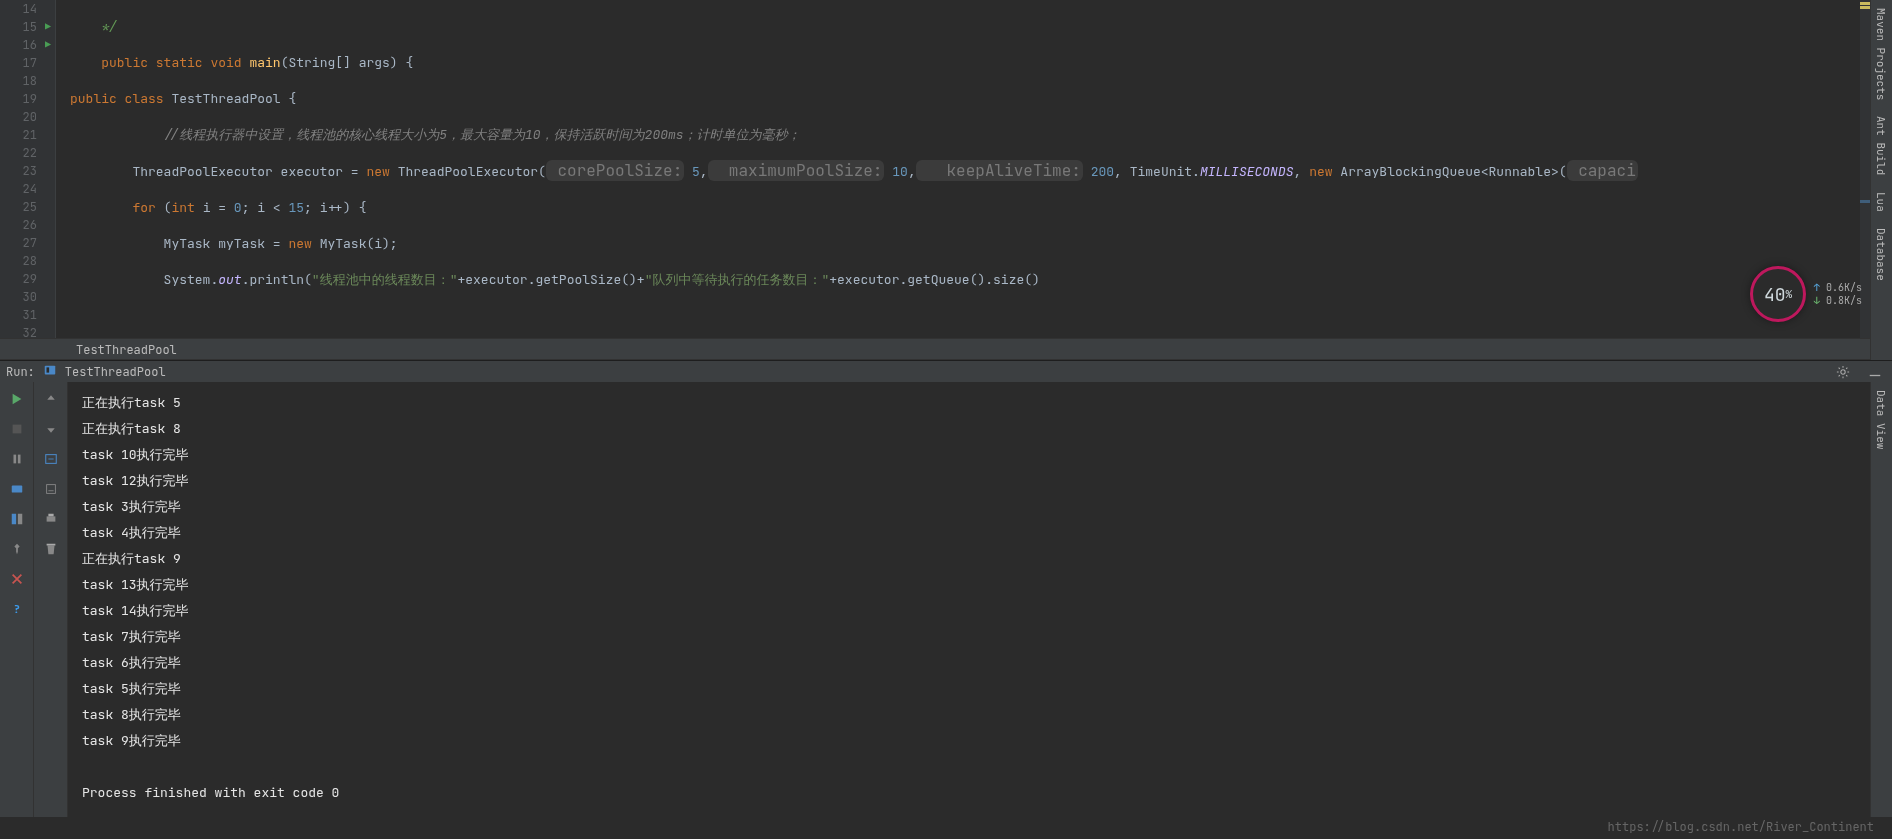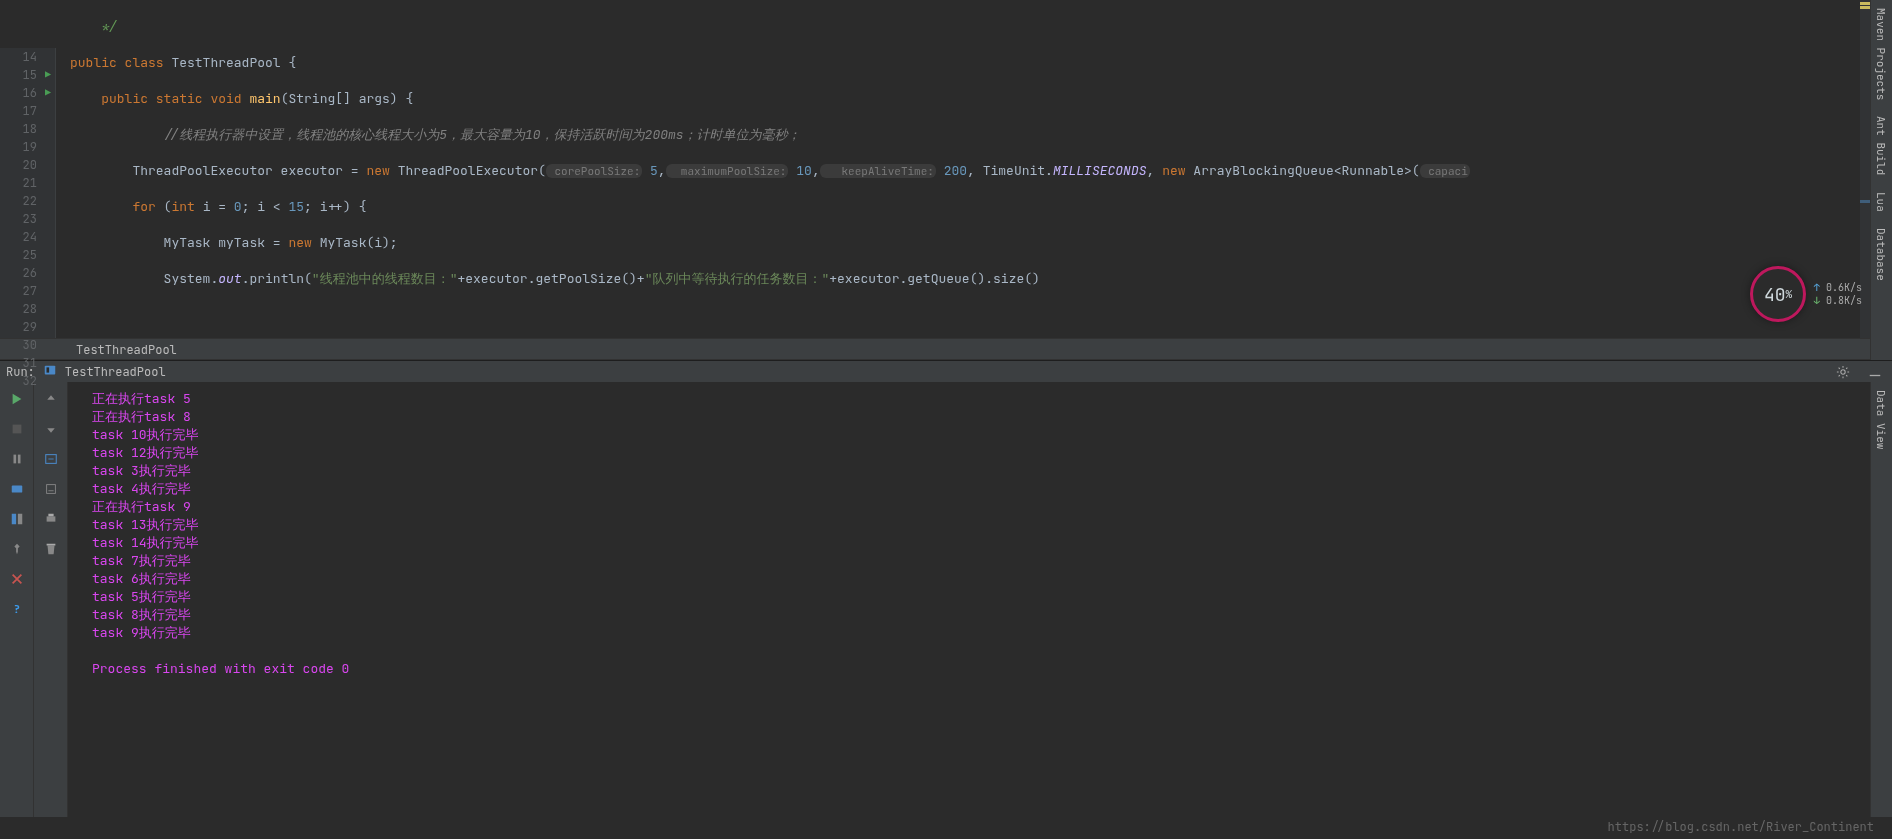--- a/index.html
+++ b/index.html
@@ -21,21 +21,20 @@
 .gutter {
   width: 56px;
   background: #313335;
   color: #606366;
   text-align: right;
   padding-right: 18px;
   line-height: 18px;
   font-size: 12px;
   border-right: 1px solid #3c3f41;
   user-select: none;
-  margin-top: 48px;
 }
 .gutter .ln { height: 18px; position: relative; }
 .gutter .run-mark::after {
   content: "▶";
   position: absolute;
   right: -14px;
   color: #499c54;
   font-size: 10px;
 }
 .code {
@@ -45,21 +44,21 @@
   white-space: pre;
   overflow: hidden;
 }
 .kw { color: #cc7832; }
 .str { color: #6a8759; }
 .cmt { color: #808080; font-style: italic; }
 .doc { color: #629755; font-style: italic; }
 .num { color: #6897bb; }
 .fn { color: #ffc66d; }
 .field { color: #c4b5fd; font-style: italic; }
-.hint { color: #787878; background: #3b3b3b; padding: 0 2px; border-radius: 6px; font-size: 11px; }
+.hint { color: #787878; background: #3b3b3b; padding: 0 2px; border-radius: 6px; font-size: 16px; }
 .breadcrumb {
   height: 22px;
   background: #3c3f41;
   border-top: 1px solid #323232;
   border-bottom: 1px solid #323232;
   color: #bbbbbb;
   font-size: 12px;
   padding-left: 76px;
   line-height: 22px;
 }
@@ -98,24 +97,24 @@
   display: flex;
   flex-direction: column;
   align-items: center;
   padding-top: 6px;
   gap: 8px;
   border-right: 1px solid #323232;
 }
 .tb-btn { width: 22px; height: 22px; display: flex; align-items: center; justify-content: center; cursor: pointer; border-radius: 2px; }
 .console {
   flex: 1;
-  padding: 8px 24px;
-  line-height: 18px;
+  padding: 8px 14px;
+  line-height: 26px;
   white-space: pre;
-  color: #d946ef;
+  color: #e5e5e5;
   font-family: inherit;
 }
 .right-sidebar {
   position: absolute;
   right: 0;
   top: 0;
   width: 22px;
   height: 360px;
   background: #3c3f41;
   border-left: 1px solid #323232;
@@ -189,22 +188,22 @@
     <div class="ln">26</div>
     <div class="ln">27</div>
     <div class="ln">28</div>
     <div class="ln">29</div>
     <div class="ln">30</div>
     <div class="ln">31</div>
     <div class="ln">32</div>
   </div>
   <div class="code">
 <div>    <span class="doc">*/</span></div>
+<div>    <span class="kw">public static void</span><span class="fn"> main</span><span>(String[] args) {</span></div>
 <div><span class="kw">public class</span><span> TestThreadPool {</span></div>
-<div>    <span class="kw">public static void</span><span class="fn"> main</span><span>(String[] args) {</span></div>
 <div>            <span class="cmt">//线程执行器中设置，线程池的核心线程大小为5，最大容量为10，保持活跃时间为200ms；计时单位为毫秒；</span></div>
 <div>        <span>ThreadPoolExecutor executor = </span><span class="kw">new</span><span> ThreadPoolExecutor(</span><span class="hint"> corePoolSize:</span><span class="num"> 5</span><span>,</span><span class="hint">  maximumPoolSize:</span><span class="num"> 10</span><span>,</span><span class="hint">   keepAliveTime:</span><span class="num"> 200</span><span>, TimeUnit.</span><span class="field">MILLISECONDS</span><span>, </span><span class="kw">new</span><span> ArrayBlockingQueue&lt;Runnable&gt;(</span><span class="hint"> capaci</span></div>
 <div>        <span class="kw">for</span><span> (</span><span class="kw">int</span><span> i = </span><span class="num">0</span><span>; i &lt; </span><span class="num">15</span><span>; i++) {</span></div>
 <div>            <span>MyTask myTask = </span><span class="kw">new</span><span> MyTask(i);</span></div>
 <div>            <span>System.</span><span class="field">out</span><span>.println(</span><span class="str">"线程池中的线程数目："</span><span>+executor.getPoolSize()+</span><span class="str">"队列中等待执行的任务数目："</span><span>+executor.getQueue().size()</span></div>
 
 
 
 
 

